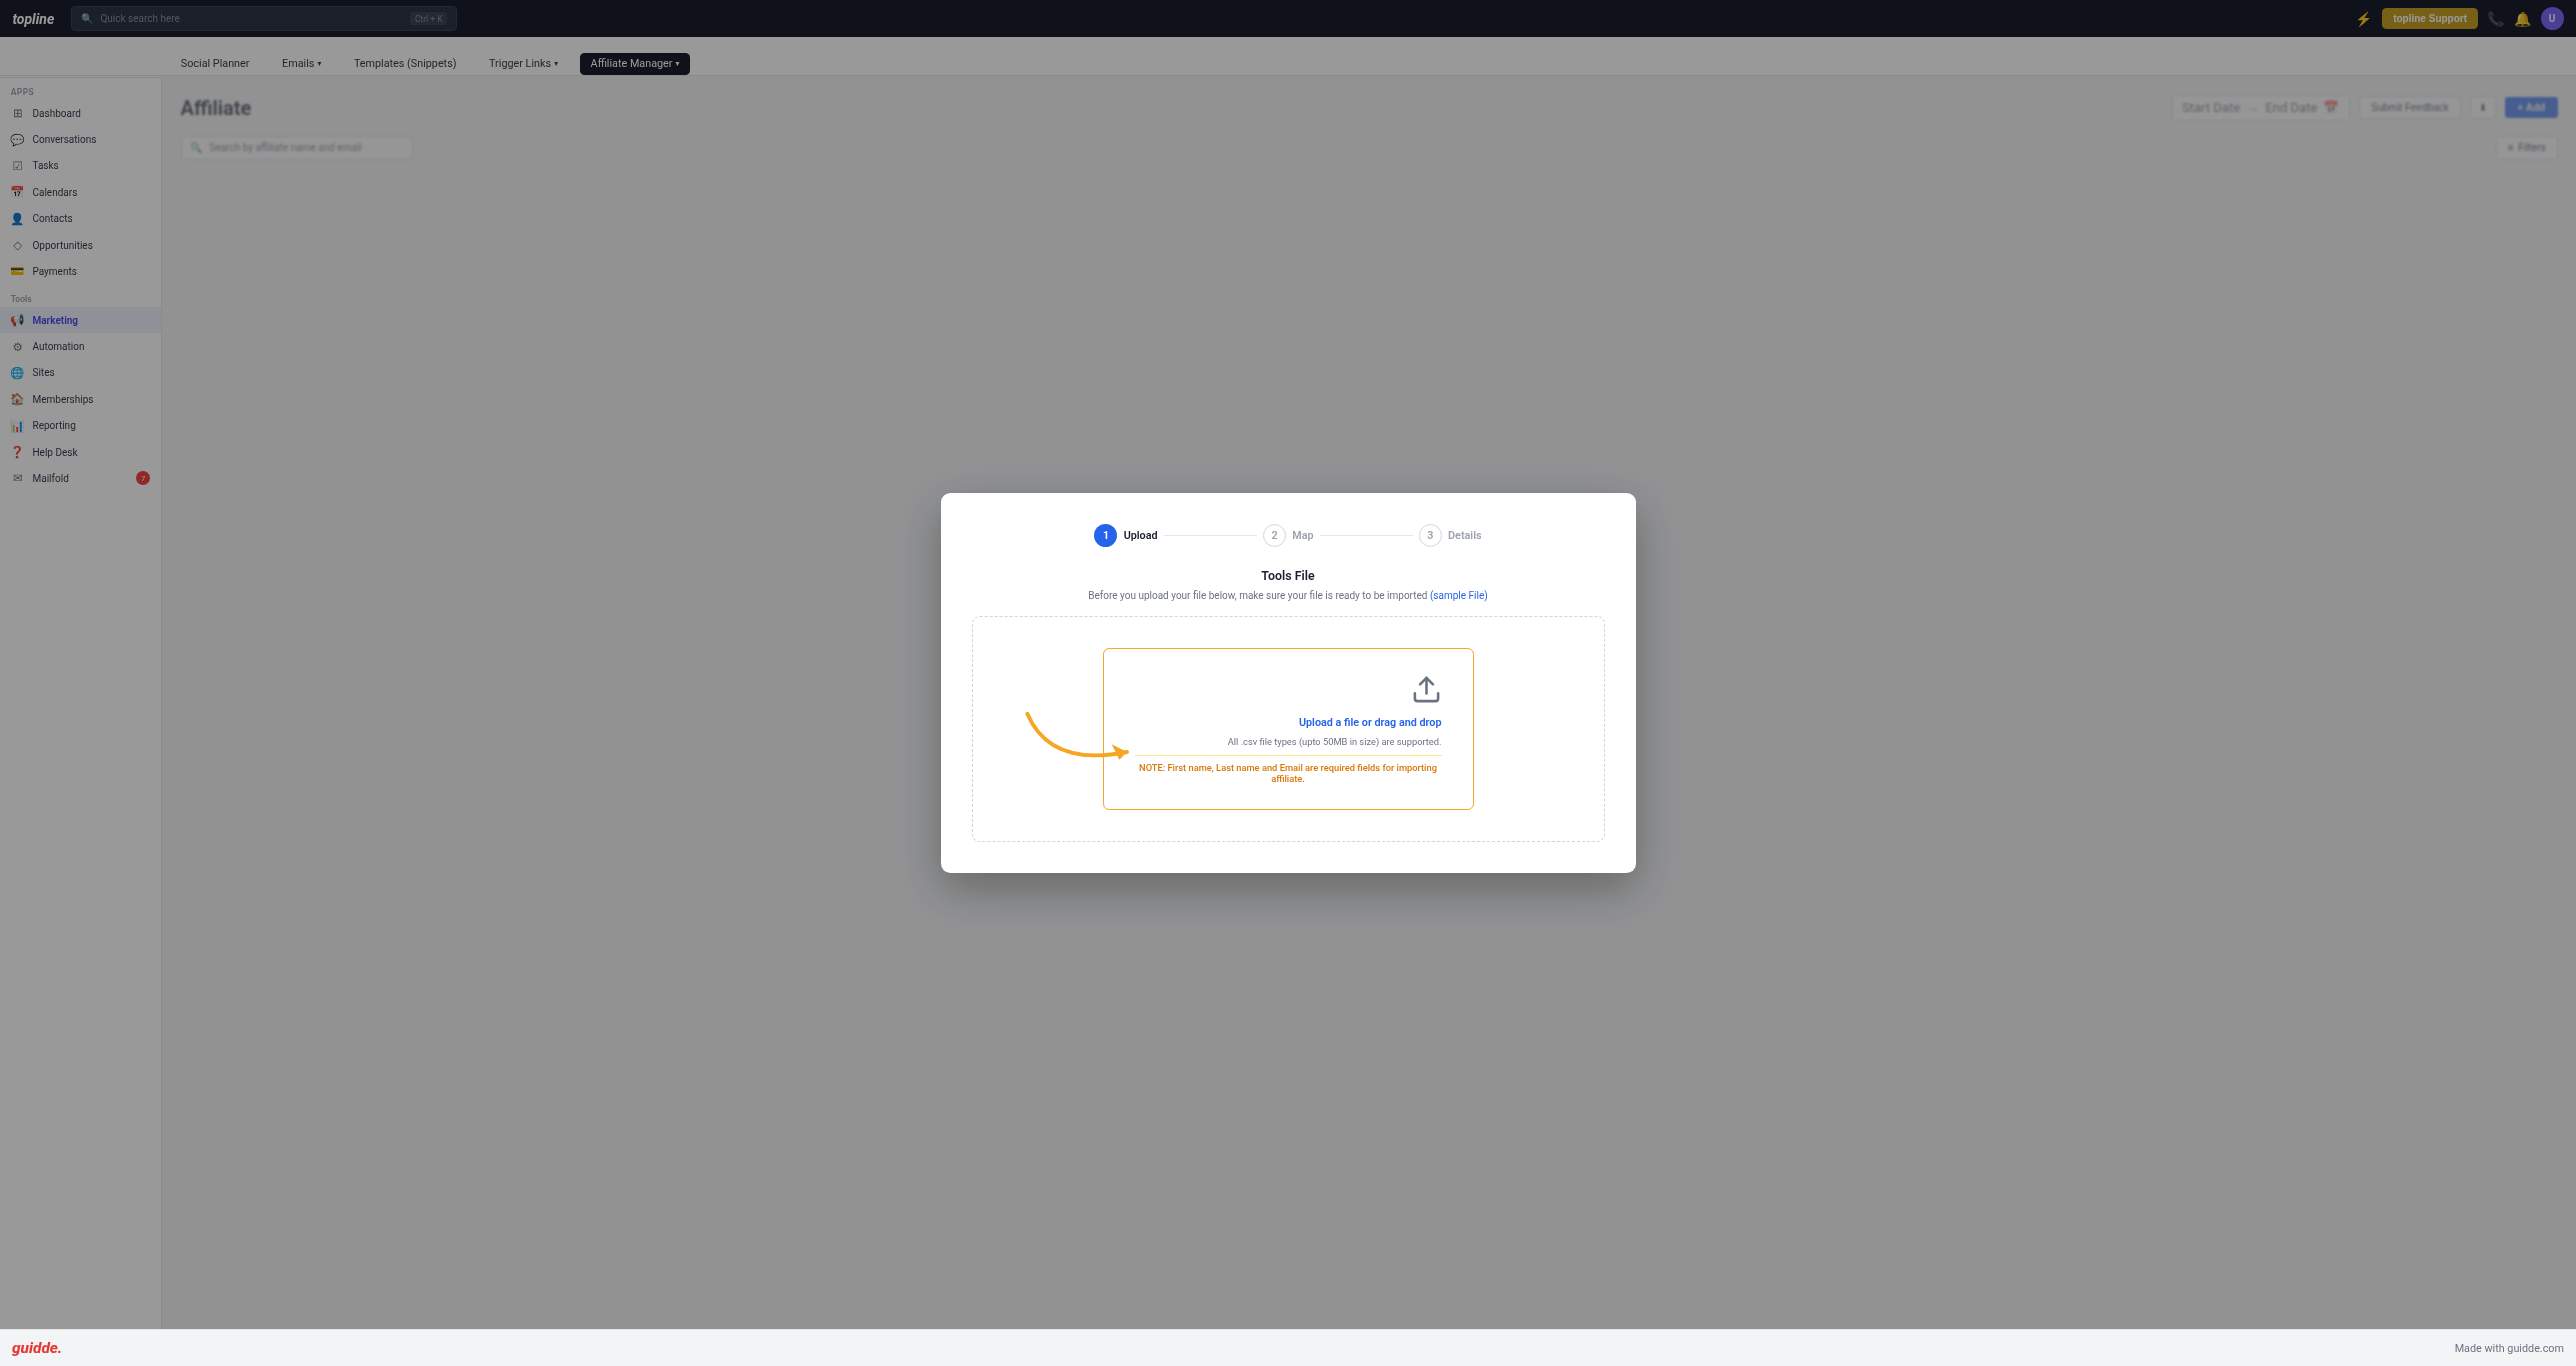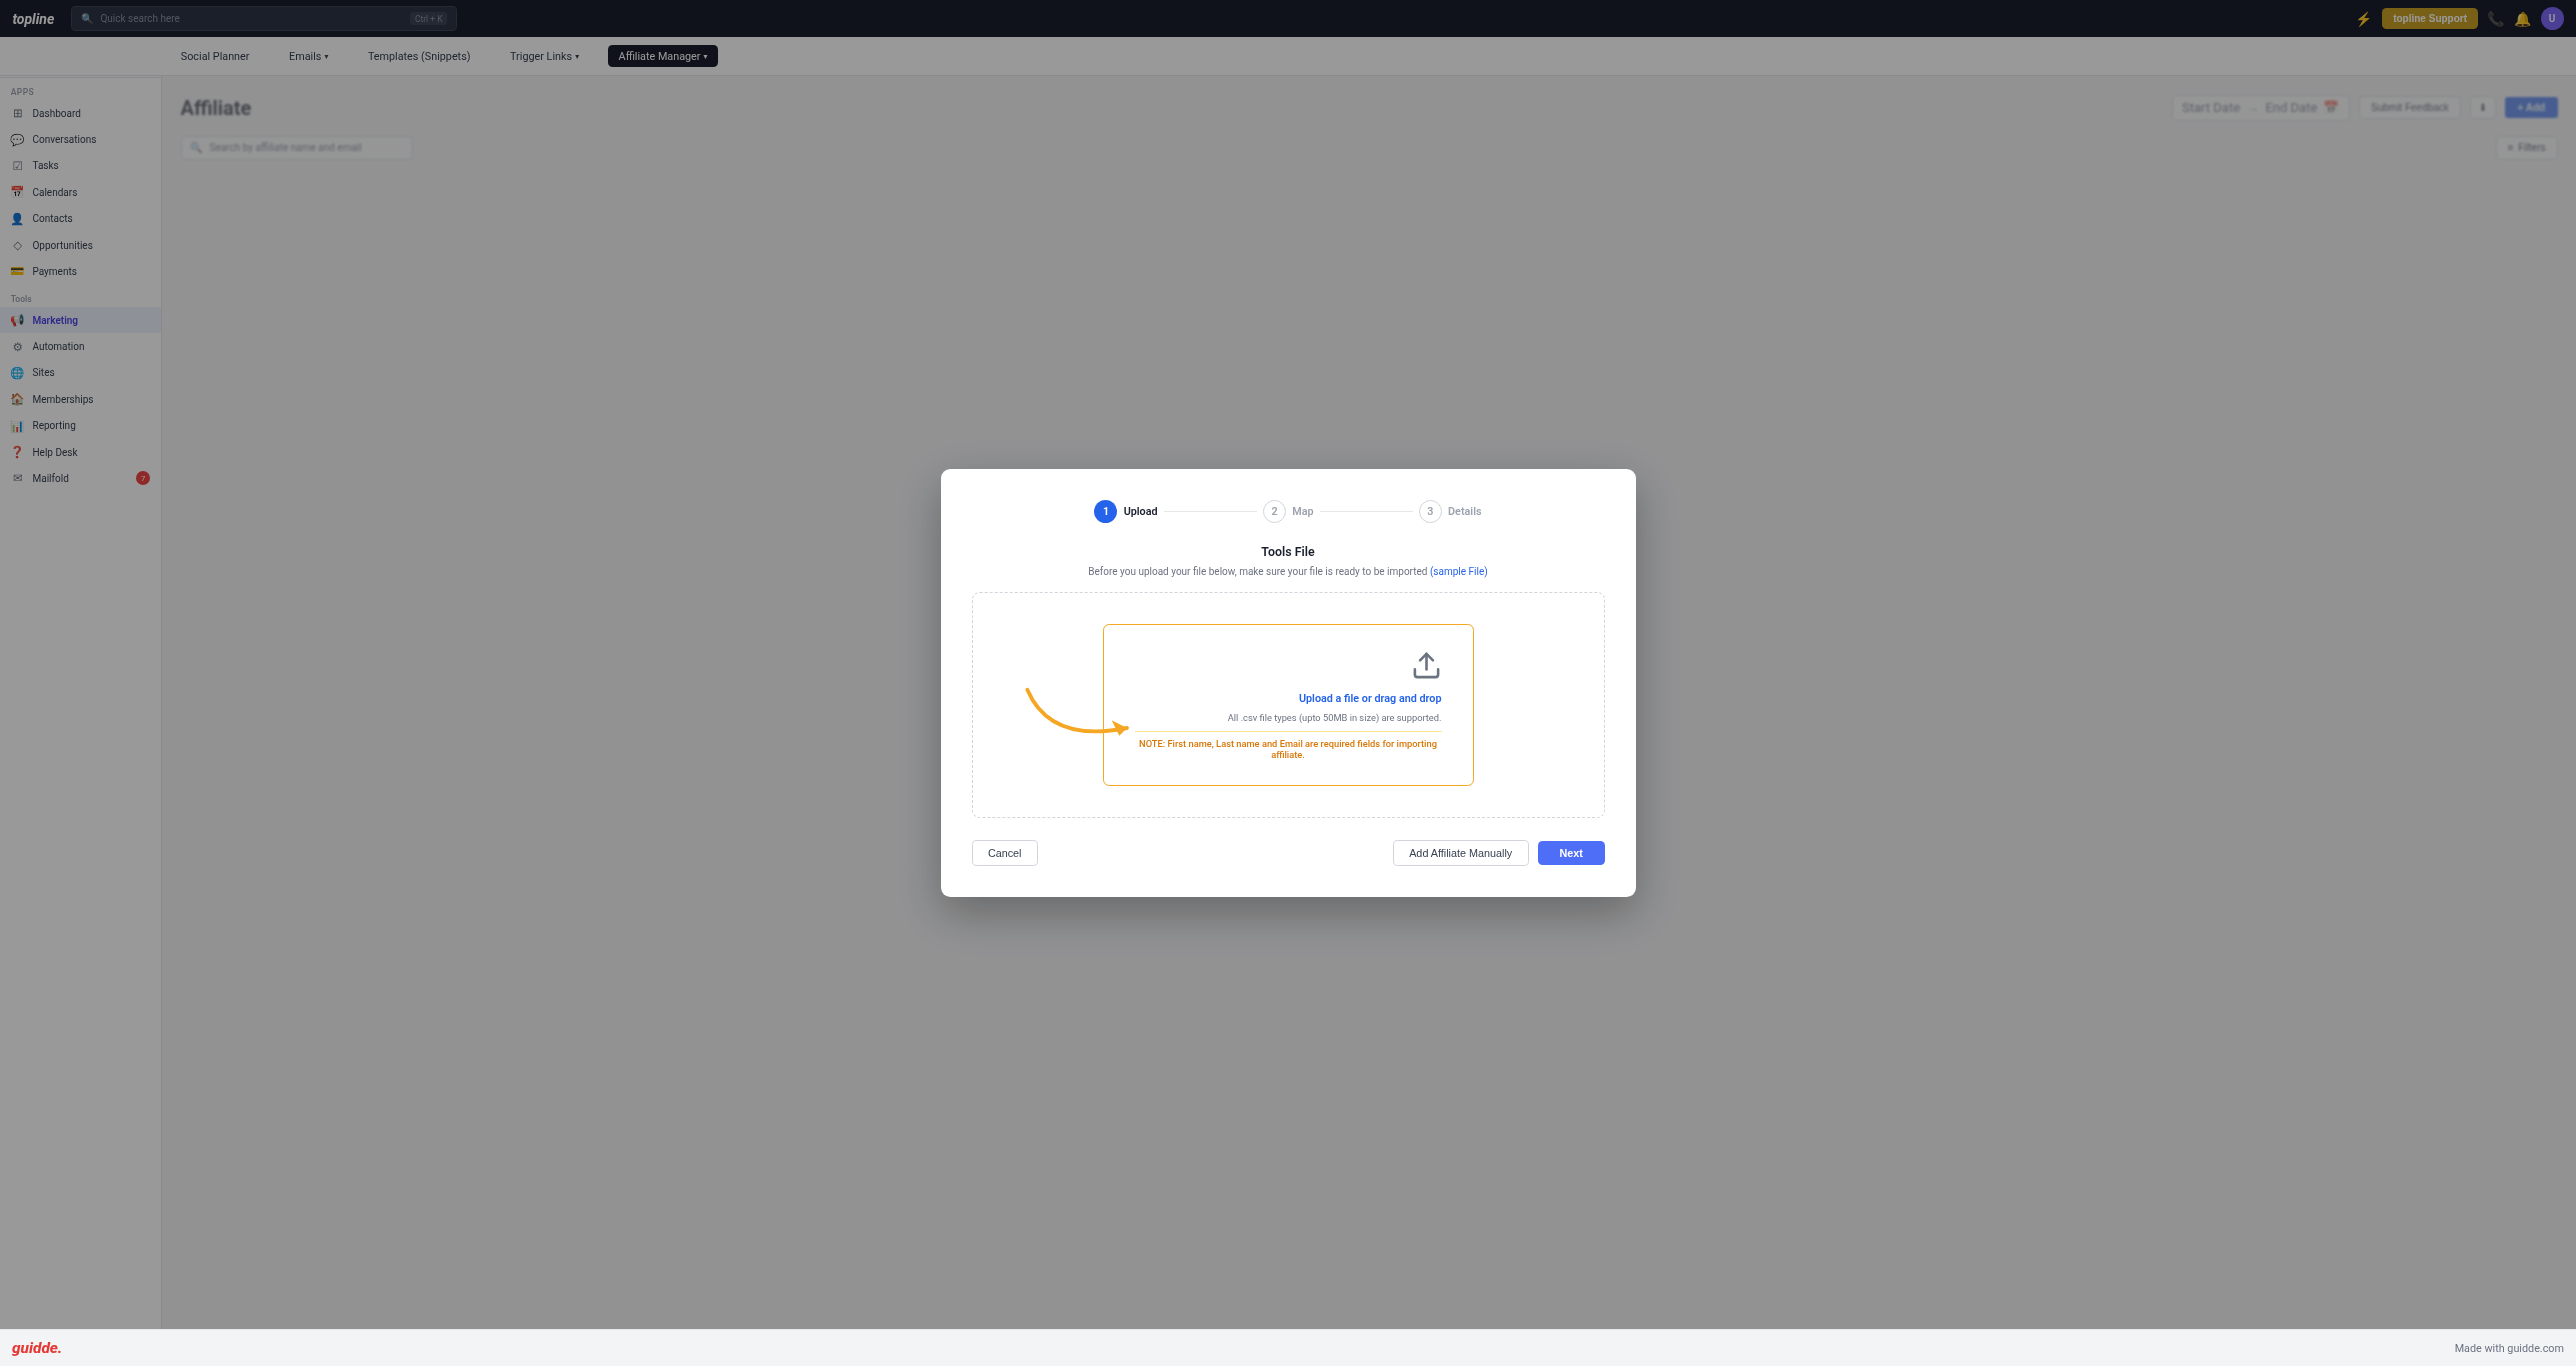--- a/index.html
+++ b/index.html
@@ -79,23 +79,23 @@
       color: #f5a623;
       font-size: 14px;
       cursor: pointer;
     }
 
     
     .subnav {
       background: white;
       height: 39px;
       display: flex;
-      align-items: center;
+      align-items: flex-end;
       padding: 0 12.4px 0 170px;
-      gap: 18px;
+      gap: 11px;
       border-bottom: 0.8px solid #e5e7eb;
       position: fixed;
       top: 37px; left: 0; right: 0;
       z-index: 99;
     }
     .subnav-item {
       padding: 4.6px 10.8px;
       border-radius: 4.6px;
       font-size: 10.8px;
       color: #374151;
@@ -665,27 +665,20 @@
             <polyline points="17 8 12 3 7 8"></polyline>
             <line x1="12" y1="3" x2="12" y2="15"></line>
           </svg>
         </div>
         <div class="upload-link-text">Upload a file or drag and drop</div>
         <div class="upload-support-text">All .csv file types (upto 50MB in size) are supported.</div>
         <div class="upload-note">NOTE: First name, Last name and Email are required fields for importing affiliate.</div>
       </div>
     </div>
 
-    <div class="modal-footer">
-      <button class="cancel-btn">Cancel</button>
-      <div class="footer-right">
-        <button class="add-manually-btn">Add Affiliate Manually</button>
-        <button class="next-btn">Next</button>
-      </div>
-    </div>
 
   </div>
 </div>
 
 <div class="guidde-bar">
   <span class="guidde-logo">guidde.</span>
   <span class="guidde-made-text">Made with guidde.com</span>
 </div>
 
 

